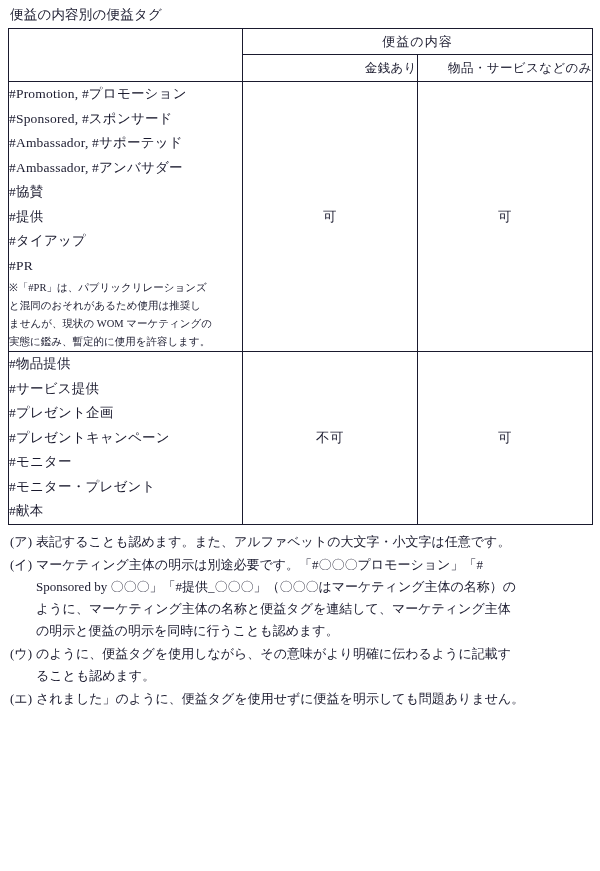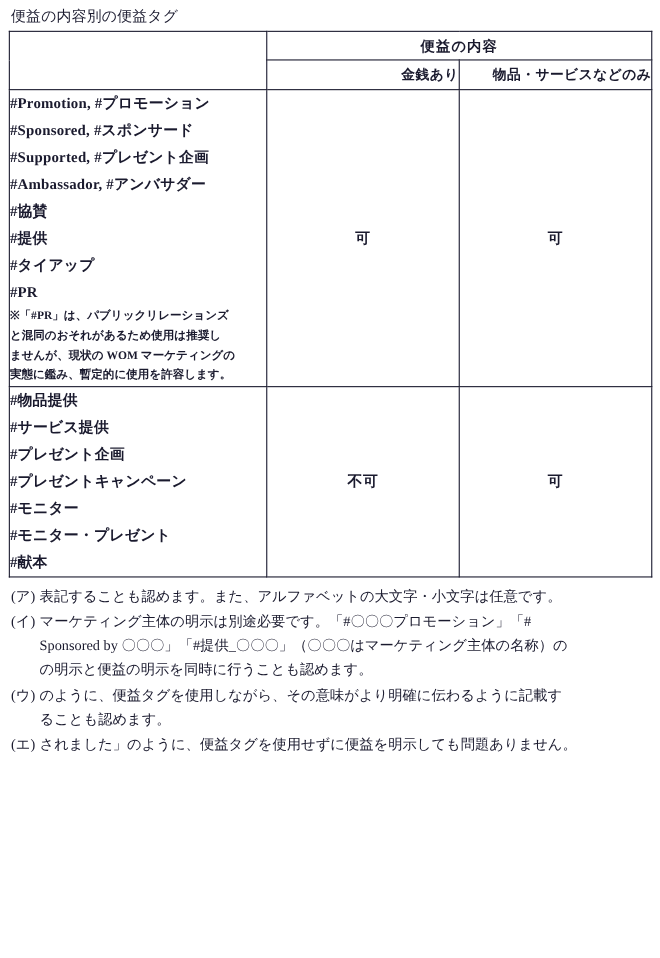--- a/index.html
+++ b/index.html
@@ -33,21 +33,21 @@
     border-collapse: collapse;
     width: 584px;
     table-layout: fixed;
     border: 1px solid #1a1a2e;
   }
   table.benefit-table td,
   table.benefit-table th {
     border: 1px solid #1a1a2e;
     vertical-align: middle;
     padding: 0;
-    font-weight: bold;
+    font-weight: normal;
   }
   .col-a { width: 234px; }
   .col-b { width: 175px; }
   .col-c { width: 175px; }
 
   .hdr-top {
     text-align: center;
     height: 25px;
     font-size: 13px;
     letter-spacing: 1px;
@@ -126,21 +126,21 @@
       </tr>
       <tr>
         <td class="hdr-sub">金銭あり</td>
         <td class="hdr-sub">物品・サービスなどのみ</td>
       </tr>
 
       <tr>
         <td class="tag-cell">
           <div class="tag-line">#Promotion, #プロモーション</div>
           <div class="tag-line">#Sponsored, #スポンサード</div>
-          <div class="tag-line">#Supported, #プレゼント企画</div>
+          <div class="tag-line">#Ambassador, #サポーテッド</div>
           <div class="tag-line">#Ambassador, #アンバサダー</div>
           <div class="tag-line">#協賛</div>
           <div class="tag-line">#提供</div>
           <div class="tag-line">#タイアップ</div>
           <div class="tag-line">#PR</div>
           <div class="note">
             <span class="nline">※「#PR」は、パブリックリレーションズ</span>
             <span class="nline">と混同のおそれがあるため使用は推奨し</span>
             <span class="nline">ませんが、現状の WOM マーケティングの</span>
             <span class="nline">実態に鑑み、暫定的に使用を許容します。</span>
@@ -173,20 +173,21 @@
       <div class="fn-body">
         <span class="l">表記することも認めます。また、アルファベットの大文字・小文字は任意です。</span>
       </div>
     </div>
 
     <div class="fn-row">
       <div class="fn-marker">(イ)</div>
       <div class="fn-body">
         <span class="l">マーケティング主体の明示は別途必要です。「#〇〇〇プロモーション」「#</span>
         <span class="l">Sponsored by 〇〇〇」「#提供_〇〇〇」（〇〇〇はマーケティング主体の名称）の</span>
+        <span class="l">ように、マーケティング主体の名称と便益タグを連結して、マーケティング主体</span>
         <span class="l">の明示と便益の明示を同時に行うことも認めます。</span>
       </div>
     </div>
 
     <div class="fn-row">
       <div class="fn-marker">(ウ)</div>
       <div class="fn-body">
         <span class="l">のように、便益タグを使用しながら、その意味がより明確に伝わるように記載す</span>
         <span class="l">ることも認めます。</span>
       </div>

